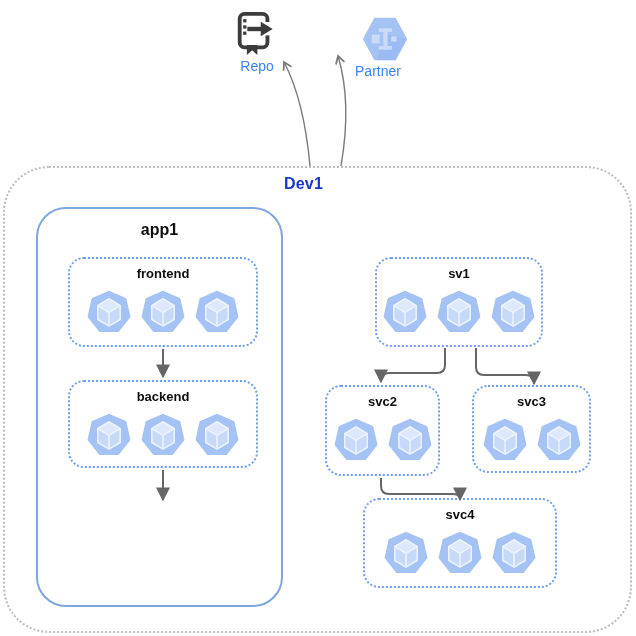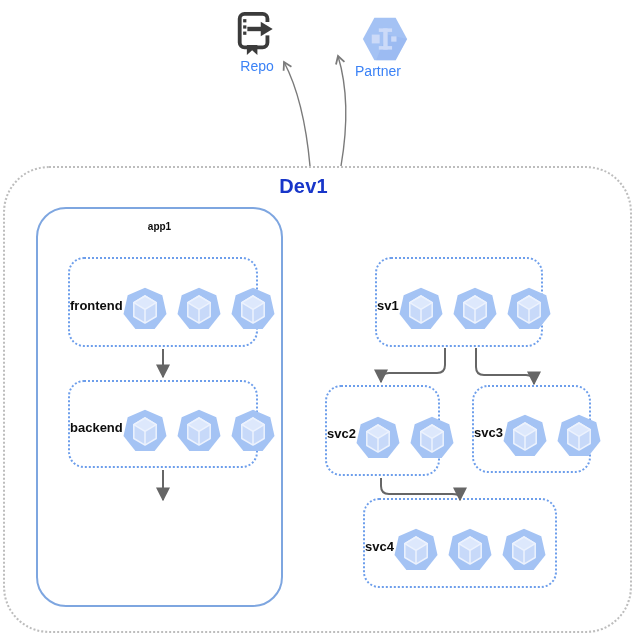--- a/index.html
+++ b/index.html
@@ -8,34 +8,34 @@
     font-family:"Liberation Sans",sans-serif;color:#000;
   }
   .abs{position:absolute;box-sizing:border-box;}
   
   .env-box{
     left:3px;top:166px;width:629px;height:467px;
     border:2px dotted #bdbdbd;border-radius:46px;background:#fff;
   }
   .env-title{
     left:3px;top:175px;width:601px;text-align:center;
-    font-size:20px;font-weight:bold;color:#1836c9;letter-spacing:.2px;
+    font-size:16px;font-weight:bold;color:#1836c9;letter-spacing:.2px;
   }
   
   .app-box{
     border:2px solid #7ea6e0;border-radius:30px;background:#fff;
   }
   .app-title{
     left:0;top:12px;width:100%;text-align:center;
-    font-size:10px;font-weight:bold;color:#0d0d0d;
+    font-size:16px;font-weight:bold;color:#0d0d0d;
   }
   
   .service{
     border:2px dotted #6d9eeb;border-radius:16px;background:#fff;
-    display:flex;flex-direction:row;align-items:center;padding-top:6px;
+    display:flex;flex-direction:column;align-items:center;padding-top:6px;
   }
   .service-label{font-size:13px;line-height:17px;font-weight:bold;color:#0d0d0d;}
   .pods{display:flex;gap:10px;margin-top:8px;}
   .pod{width:44px;height:44px;display:block;}
   
   .ext-label{font-size:14px;color:#3b82f6;text-align:center;line-height:18px;}
   .icon-svg{display:block;}
   
   .connector-layer{left:0;top:0;width:636px;height:636px;pointer-events:none;}
   .flow{stroke:#666666;stroke-width:2;fill:none;}

